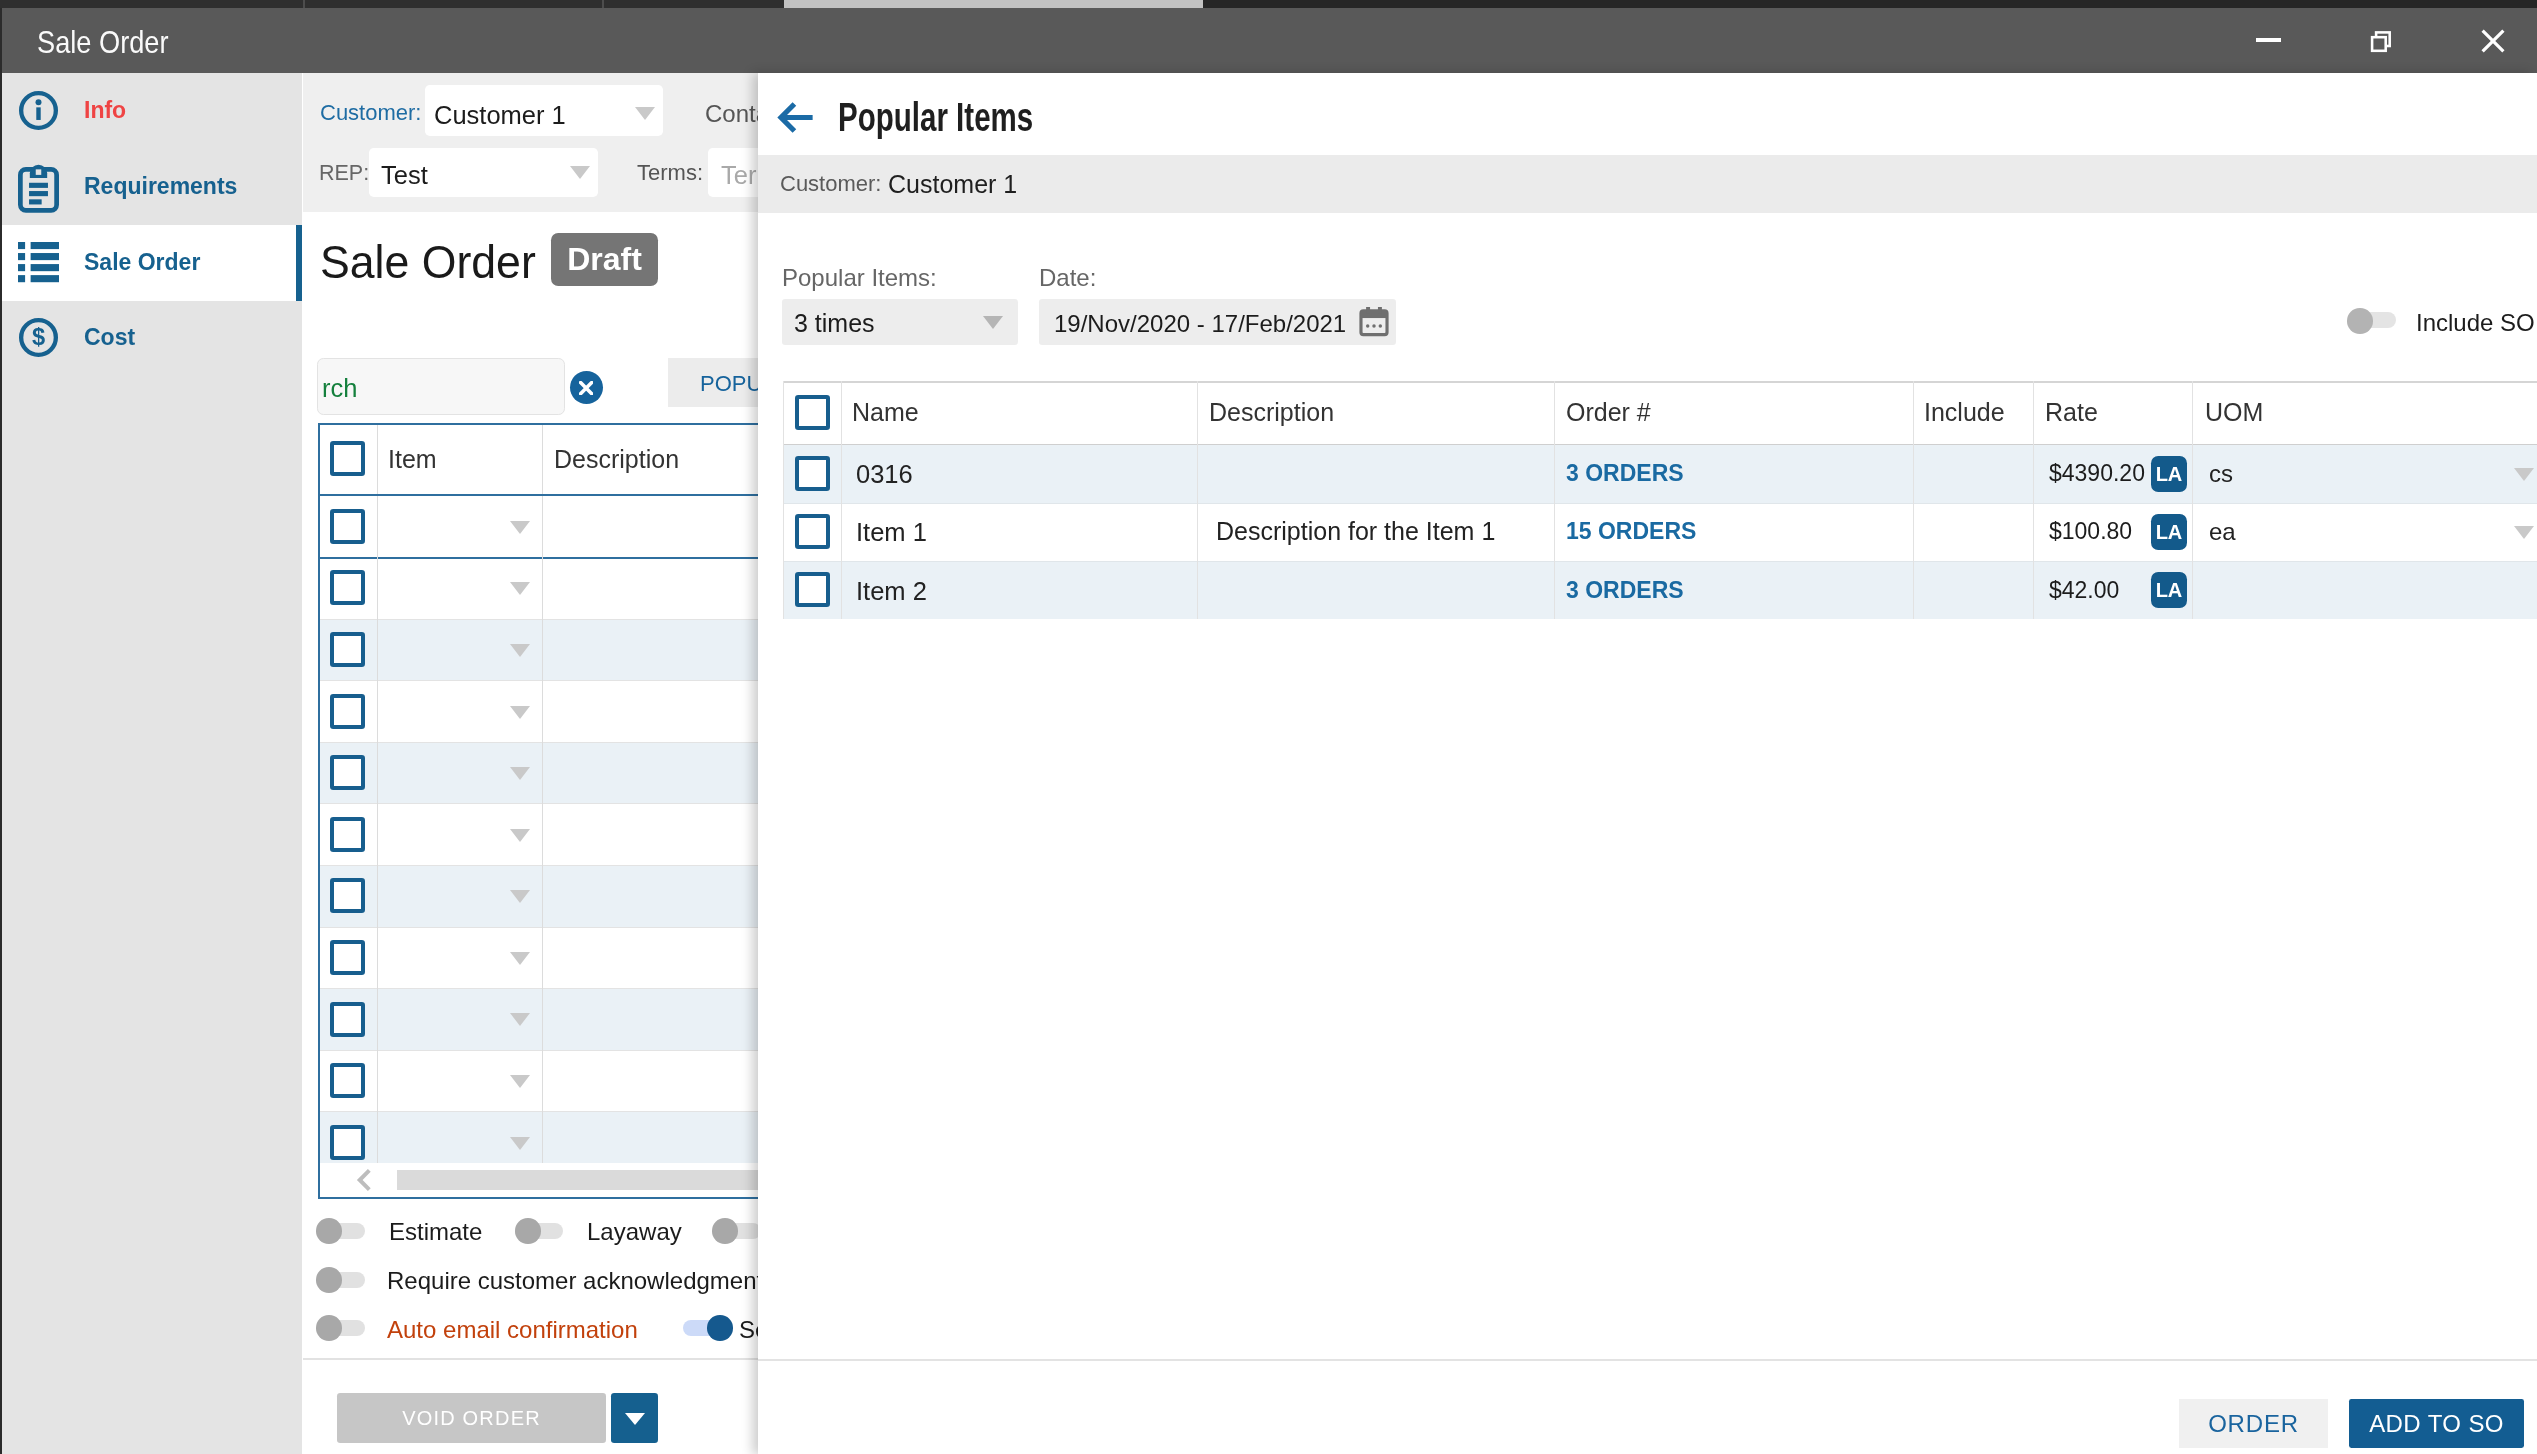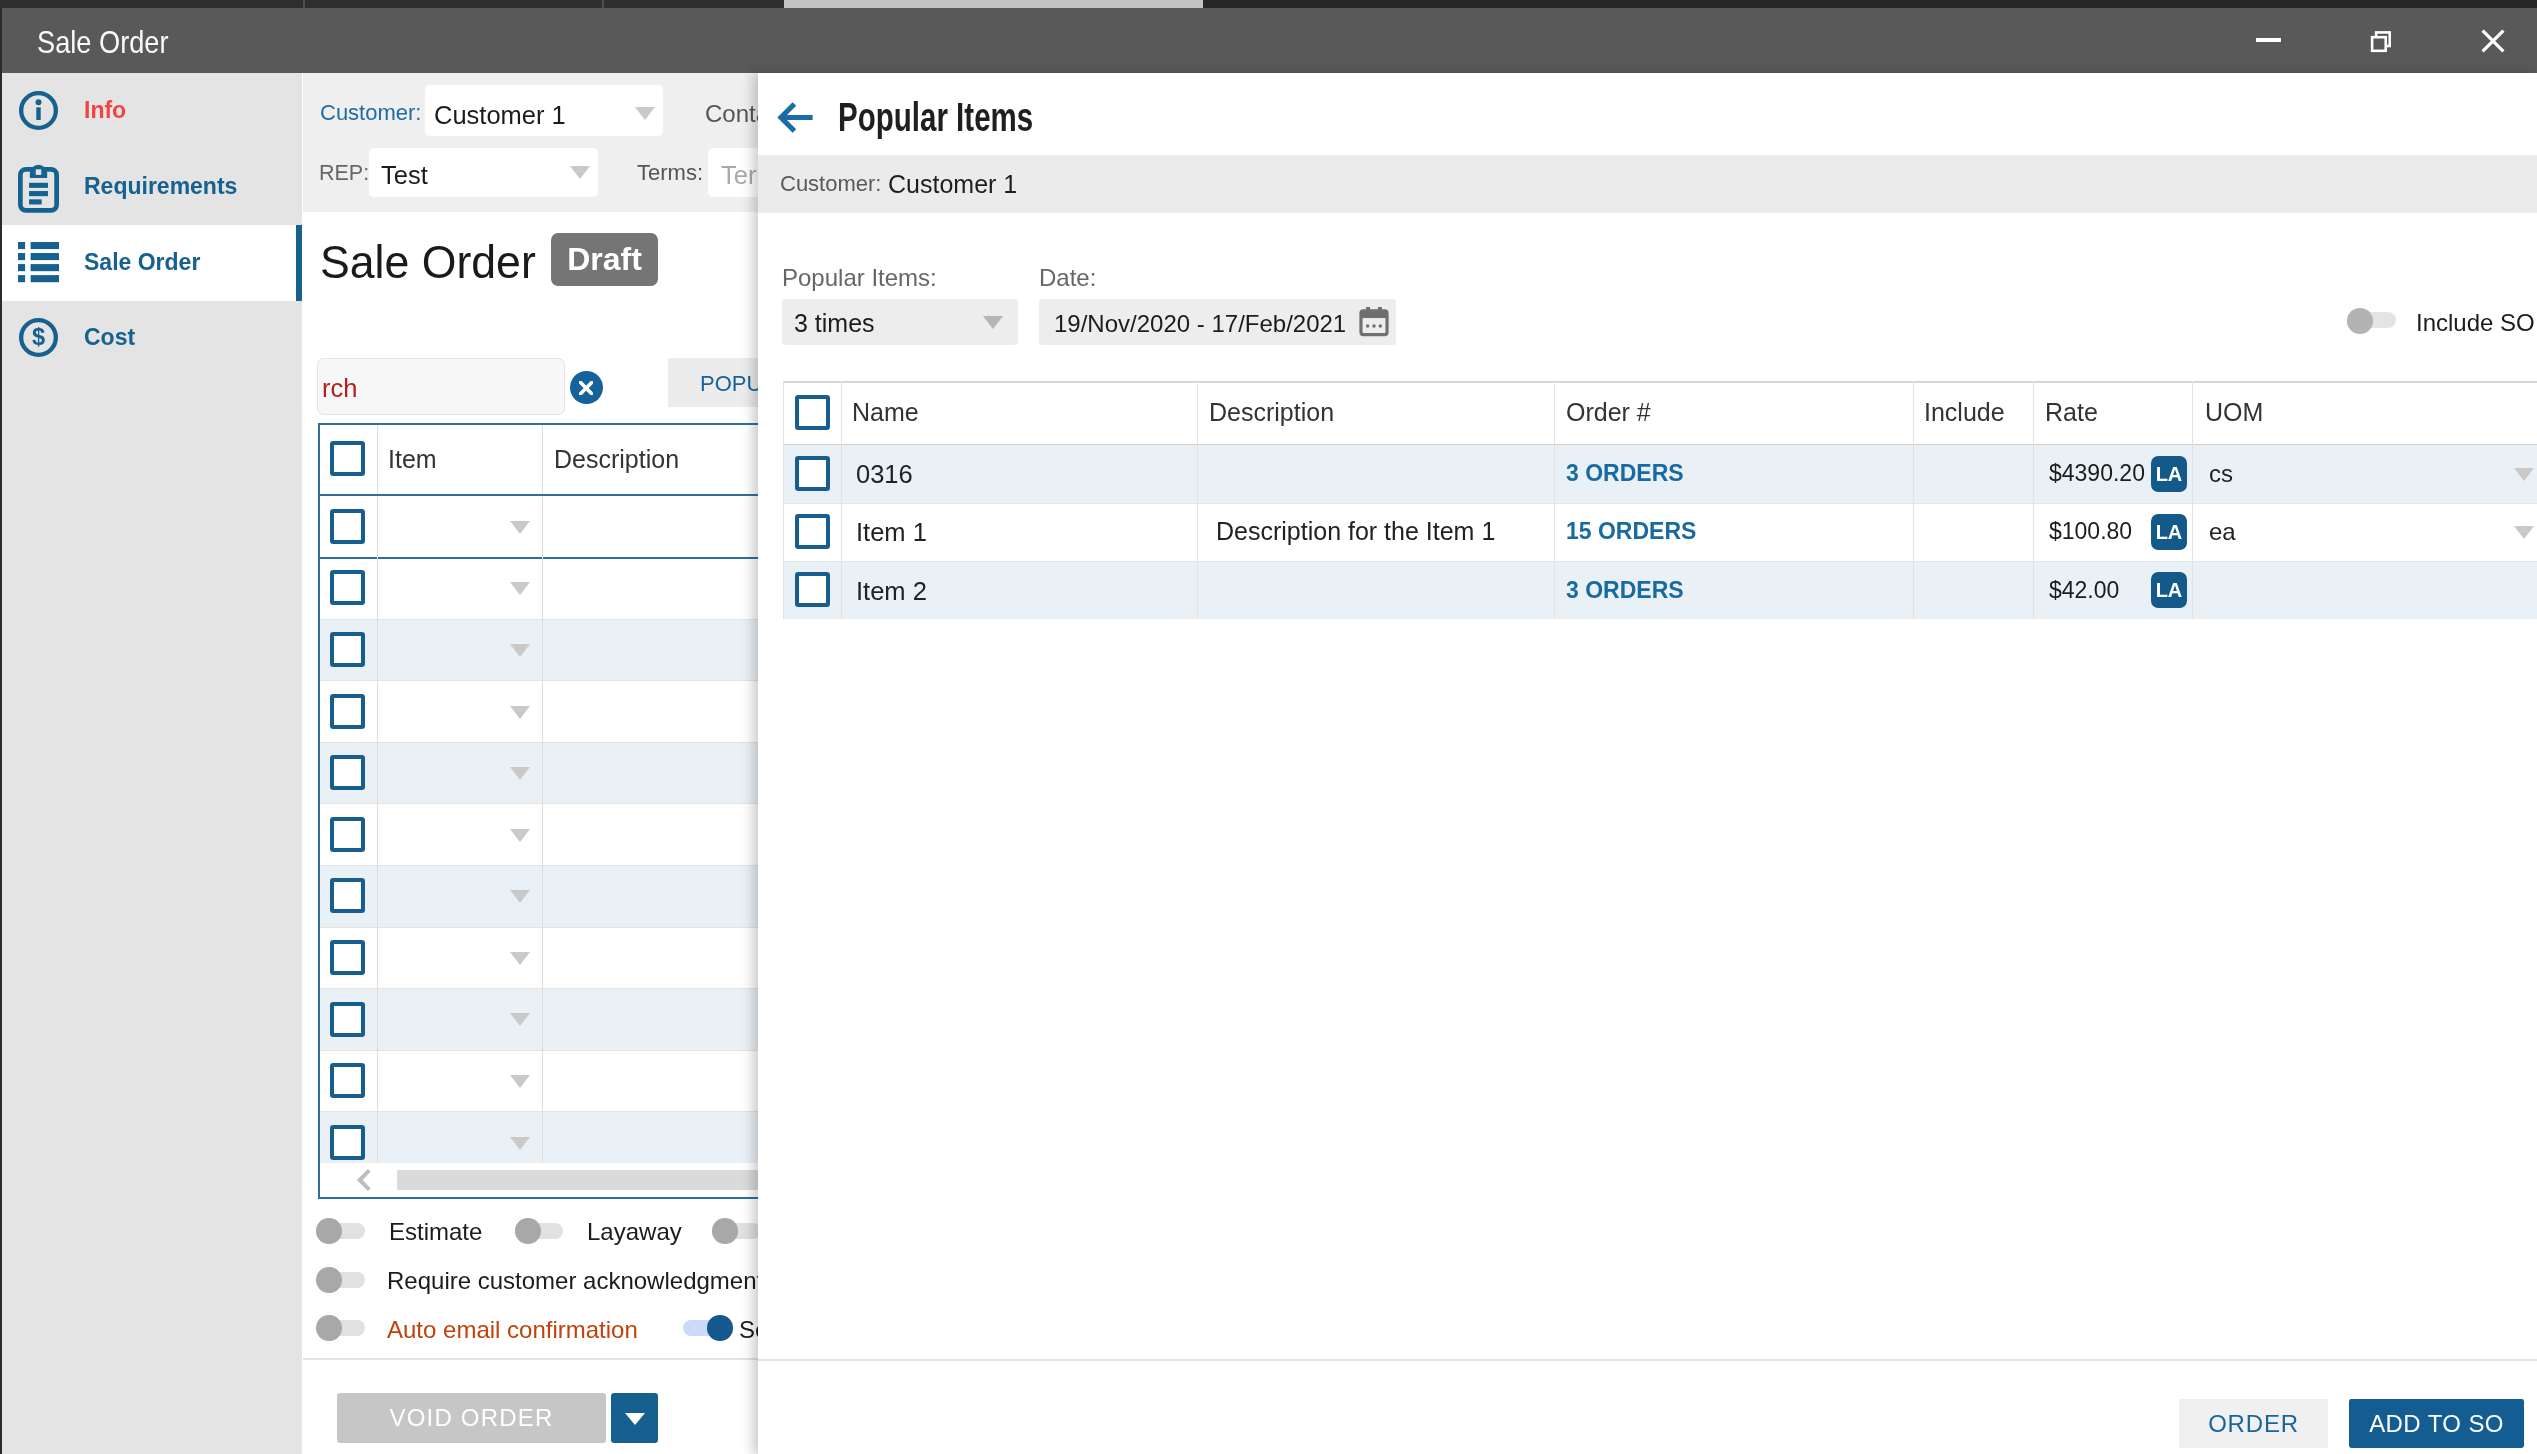--- a/index.html
+++ b/index.html
@@ -61,21 +61,21 @@
 <div style="position:absolute;left:381px;top:160px;font-size:25.5px;line-height:30px;color:#1c1c1c;font-weight:400;letter-spacing:0px;white-space:nowrap;">Test</div>
 <div style="position:absolute;left:570px;top:166px;width:0;height:0;border-left:10.4px solid transparent;border-right:10.4px solid transparent;border-top:13.5px solid #c9c9c9;"></div>
 <div style="position:absolute;left:637px;top:159px;font-size:22px;line-height:27px;color:#555;font-weight:400;letter-spacing:0px;white-space:nowrap;">Terms:</div>
 <div style="position:absolute;left:708px;top:148px;width:183px;height:49px;background:#fff;border-radius:4.8px;"></div>
 <div style="position:absolute;left:721px;top:160px;font-size:25.5px;line-height:30px;color:#a9a9a9;font-weight:400;letter-spacing:0px;white-space:nowrap;">Terms</div>
 <div style="position:absolute;left:303px;top:213px;width:2235px;height:1242px;background:#fff;"></div>
 <div style="position:absolute;left:320px;top:237px;font-size:46px;line-height:51px;color:#1a1a1a;font-weight:400;letter-spacing:0px;white-space:nowrap;transform:scaleX(0.97);transform-origin:left top;">Sale Order</div>
 <div style="position:absolute;left:551px;top:233px;width:107px;height:53px;background:#757575;border-radius:7.2px;"></div>
 <div style="position:absolute;left:551px;top:233px;width:107px;height:53px;line-height:53px;text-align:center;font-size:32px;color:#fff;font-weight:700;letter-spacing:0px;white-space:nowrap;">Draft</div>
 <div style="position:absolute;left:317px;top:358px;width:248px;height:57px;background:#f7f7f7;border:1.6px solid #e3e3e3;border-radius:6.4px;"></div>
-<div style="position:absolute;left:322px;top:373px;font-size:25.5px;line-height:30px;color:#b91c1c;font-weight:400;letter-spacing:0px;white-space:nowrap;">rch</div>
+<div style="position:absolute;left:322px;top:373px;font-size:25.5px;line-height:30px;color:#15803d;font-weight:400;letter-spacing:0px;white-space:nowrap;">rch</div>
 <div style="position:absolute;left:570px;top:371px;width:33px;height:33px;background:#16639c;border-radius:50%;"></div>
 <svg style="position:absolute;left:579px;top:381px" width="14.3" height="14.3" viewBox="0 0 18 18">
     <path d="M2 2 L16 16 M16 2 L2 16" stroke="#fff" stroke-width="4.5" stroke-linecap="round"></path>
   </svg>
 <div style="position:absolute;left:668px;top:358px;width:247px;height:49px;background:#ececec;"></div>
 <div style="position:absolute;left:700px;top:370px;font-size:22px;line-height:27px;color:#16639c;font-weight:400;letter-spacing:0px;white-space:nowrap;">POPULAR ITEMS</div>
 <div style="position:absolute;left:388px;top:445px;font-size:25px;line-height:29.5px;color:#333;font-weight:400;letter-spacing:0px;white-space:nowrap;">Item</div>
 <div style="position:absolute;left:554px;top:445px;font-size:25px;line-height:29.5px;color:#333;font-weight:400;letter-spacing:0px;white-space:nowrap;">Description</div>
 <div style="position:absolute;left:318px;top:619px;width:956px;height:62px;background:#eaf1f6;"></div>
 <div style="position:absolute;left:318px;top:742px;width:956px;height:62px;background:#eaf1f6;"></div>
@@ -137,21 +137,21 @@
 <div style="position:absolute;left:316px;top:1267px;width:25.5px;height:25.5px;background:#a8a8a8;border-radius:50%;"></div>
 <div style="position:absolute;left:387px;top:1266px;font-size:24px;line-height:29px;color:#1c1c1c;font-weight:400;letter-spacing:0px;white-space:nowrap;">Require customer acknowledgment</div>
 <div style="position:absolute;left:317px;top:1320px;width:48px;height:16px;background:#e1e1e1;border-radius:8px;"></div>
 <div style="position:absolute;left:316px;top:1315px;width:25.5px;height:25.5px;background:#a8a8a8;border-radius:50%;"></div>
 <div style="position:absolute;left:387px;top:1315px;font-size:24px;line-height:29px;color:#c2410c;font-weight:400;letter-spacing:0px;white-space:nowrap;">Auto email confirmation</div>
 <div style="position:absolute;left:683px;top:1320px;width:48px;height:16px;background:#ccdaf8;border-radius:8px;"></div>
 <div style="position:absolute;left:707px;top:1315px;width:25.5px;height:25.5px;background:#15598e;border-radius:50%;"></div>
 <div style="position:absolute;left:739px;top:1315px;font-size:24px;line-height:29px;color:#1c1c1c;font-weight:400;letter-spacing:0px;white-space:nowrap;">Send</div>
 <div style="position:absolute;left:303px;top:1358px;width:456px;height:1.6px;background:#e2e2e2;"></div>
 <div style="position:absolute;left:337px;top:1393px;width:269px;height:50px;background:#c6c6c6;border-radius:3.2px;"></div>
-<div style="position:absolute;left:337px;top:1393px;width:269px;height:50px;line-height:50px;text-align:center;font-size:24px;color:#fff;font-weight:400;letter-spacing:1.2px;white-space:nowrap;">VOID ORDER</div>
+<div style="position:absolute;left:337px;top:1393px;width:269px;height:50px;line-height:50px;text-align:center;font-size:20px;color:#fff;font-weight:400;letter-spacing:1.2px;white-space:nowrap;">VOID ORDER</div>
 <div style="position:absolute;left:611px;top:1393px;width:47px;height:50px;background:#15608f;border-radius:3.2px;"></div>
 <div style="position:absolute;left:625px;top:1413px;width:0;height:0;border-left:10px solid transparent;border-right:10px solid transparent;border-top:12px solid #fff;"></div>
 <div style="position:absolute;left:758px;top:73px;width:1779px;height:1382px;background:#fff;box-shadow:-5.6px 0 11px rgba(0,0,0,0.20);"></div>
 <svg style="position:absolute;left:777px;top:100px" width="38" height="35" viewBox="0 0 48 44">
     <path d="M45 22 L7 22 M22 5 L5 22 L22 39" stroke="#1b6ba6" stroke-width="6.5" fill="none" stroke-linejoin="miter"></path>
   </svg>
 <div style="position:absolute;left:838px;top:94px;font-size:41px;line-height:46px;color:#1f1f1f;font-weight:700;letter-spacing:0px;white-space:nowrap;transform:scaleX(0.72);transform-origin:left top;">Popular Items</div>
 <div style="position:absolute;left:758px;top:155px;width:1779px;height:58px;background:#ebebeb;"></div>
 <div style="position:absolute;left:780px;top:170px;font-size:22px;line-height:27px;color:#5a5a5a;font-weight:400;letter-spacing:0px;white-space:nowrap;">Customer:</div>
 <div style="position:absolute;left:888px;top:170px;font-size:25px;line-height:29.5px;color:#1f1f1f;font-weight:400;letter-spacing:0px;white-space:nowrap;">Customer 1</div>

